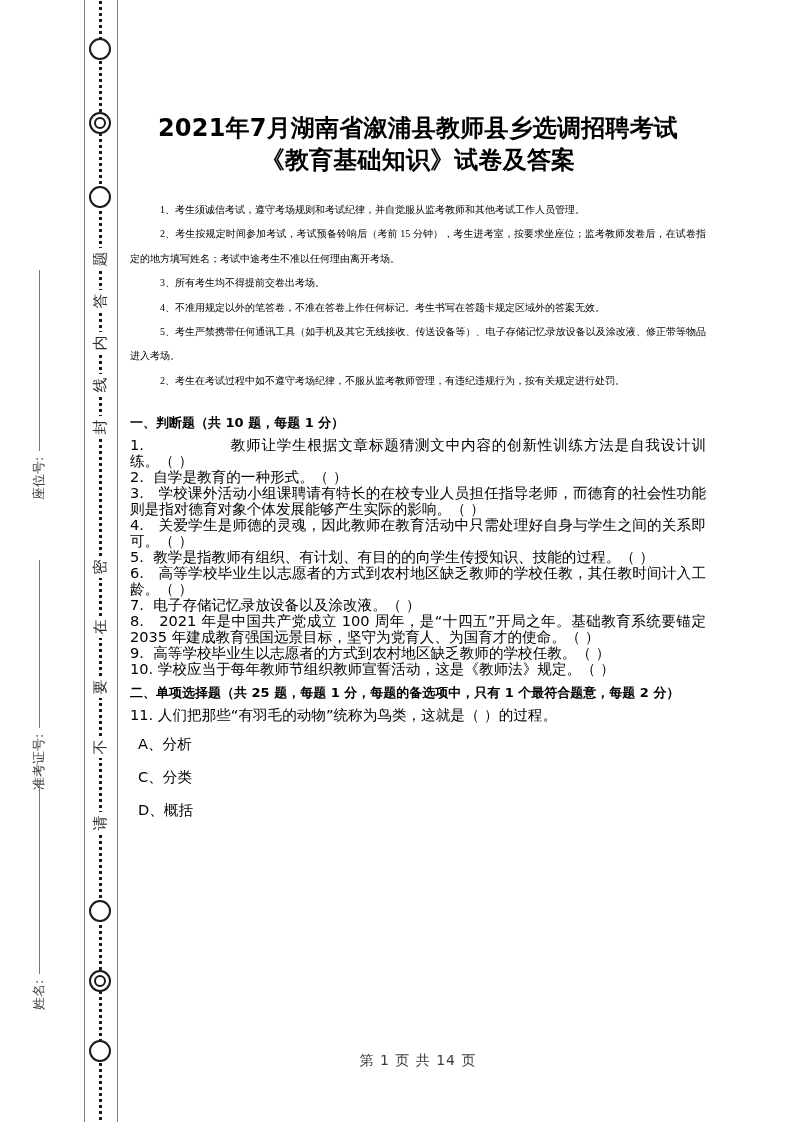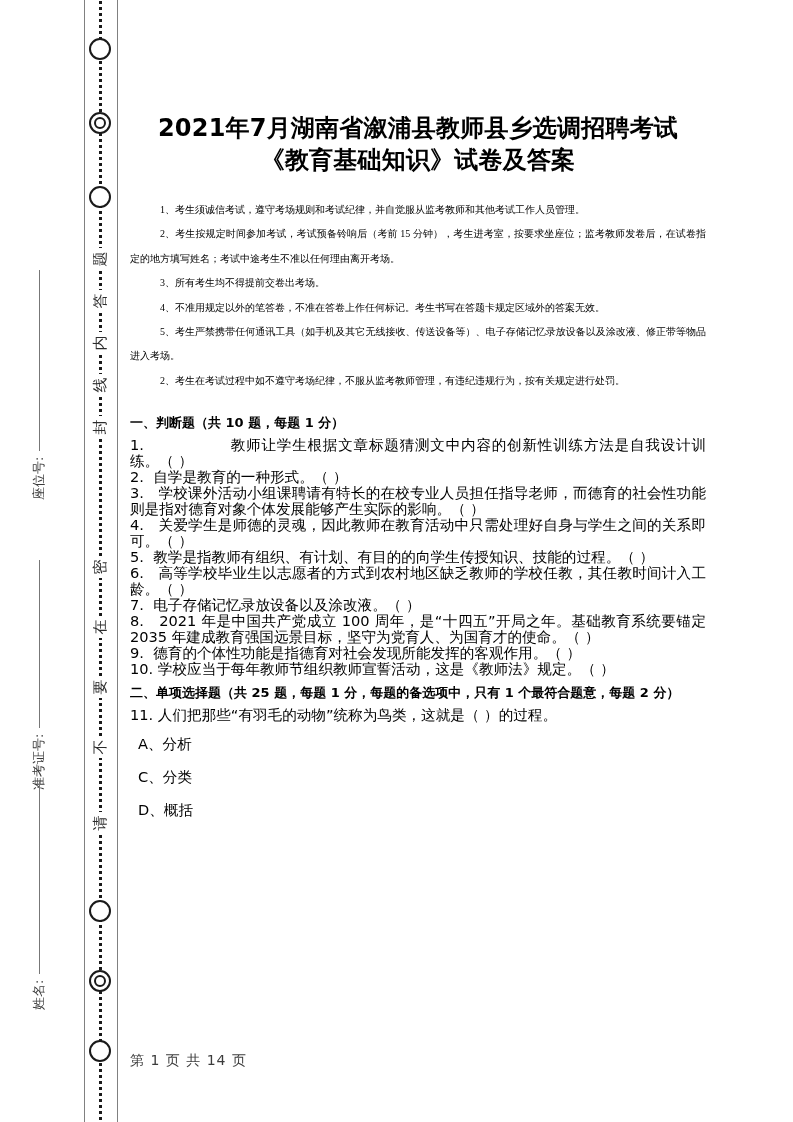--- a/index.html
+++ b/index.html
@@ -169,20 +169,21 @@
     line-height: 25px;
     margin: 8px;
     font-family: "DejaVu Sans", sans-serif;
   }
 
   #page-footer {
     position: absolute;
     left: 0;
     top: 1052px;
     width: 576px;
+    text-align: center;
     font-size: 14px;
     color: #3b3b3b;
     font-family: "DejaVu Sans", sans-serif;
     letter-spacing: 1px;
   }
 </style>
 </head>
 <body>
 
 <div id="seal-margin">
@@ -257,21 +258,21 @@
   <p class="q">
     <span class="qnum">6.</span>&nbsp;&nbsp;&nbsp;<span>高等学校毕业生以志愿者的方式到农村地区缺乏教师的学校任教，其任教时间计入工龄。（      ）</span>
   </p>
   <p class="q">
     <span class="qnum">7.</span>&nbsp;&nbsp;<span>电子存储记忆录放设备以及涂改液。（      ）</span>
   </p>
   <p class="q">
     <span class="qnum">8.</span>&nbsp;&nbsp;&nbsp;<span>2021 年是中国共产党成立 100 周年，是“十四五”开局之年。基础教育系统要锚定 2035 年建成教育强国远景目标，坚守为党育人、为国育才的使命。（      ）</span>
   </p>
   <p class="q">
-    <span class="qnum">9.</span>&nbsp;&nbsp;<span>德育的个体性功能是指德育对社会发现所能发挥的客观作用。（      ）</span>
+    <span class="qnum">9.</span>&nbsp;&nbsp;<span>高等学校毕业生以志愿者的方式到农村地区缺乏教师的学校任教。（      ）</span>
   </p>
   <p class="q">
     <span class="qnum">10.</span>&nbsp;<span>学校应当于每年教师节组织教师宣誓活动，这是《教师法》规定。（      ）</span>
   </p>
 
   <h2 class="section-head tight">二、单项选择题（共 25 题，每题 1 分，每题的备选项中，只有 1 个最符合题意，每题 2 分）</h2>
 
   <p class="q">
     <span class="qnum">11.</span>&nbsp;<span>人们把那些“有羽毛的动物”统称为鸟类，这就是（      ）的过程。</span>
   </p>

